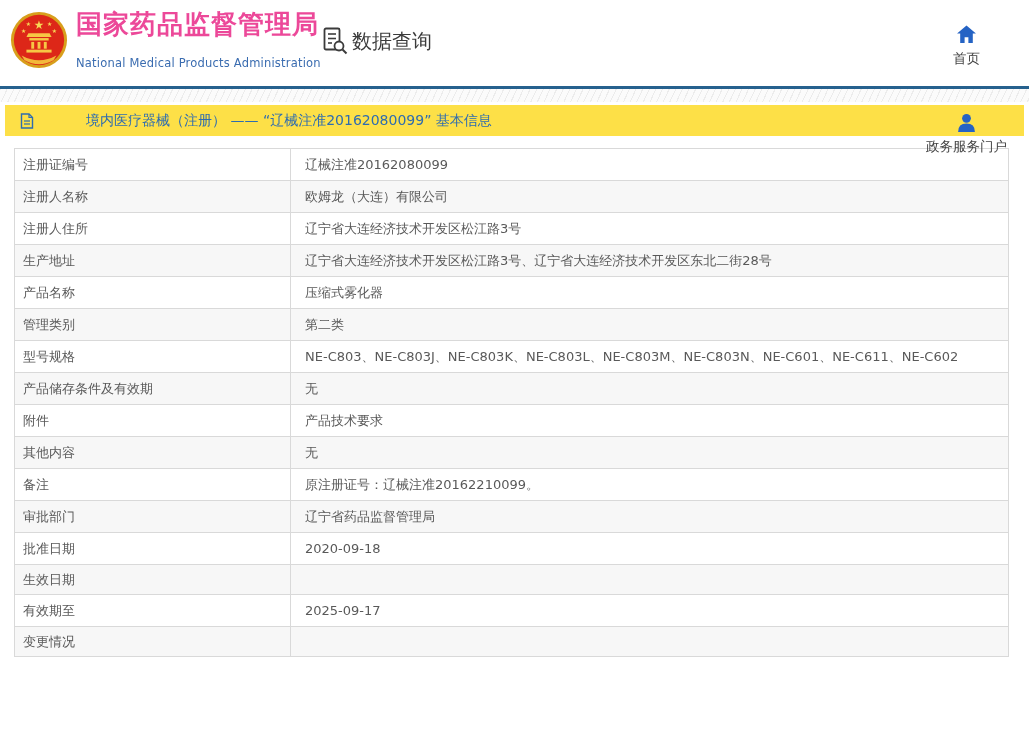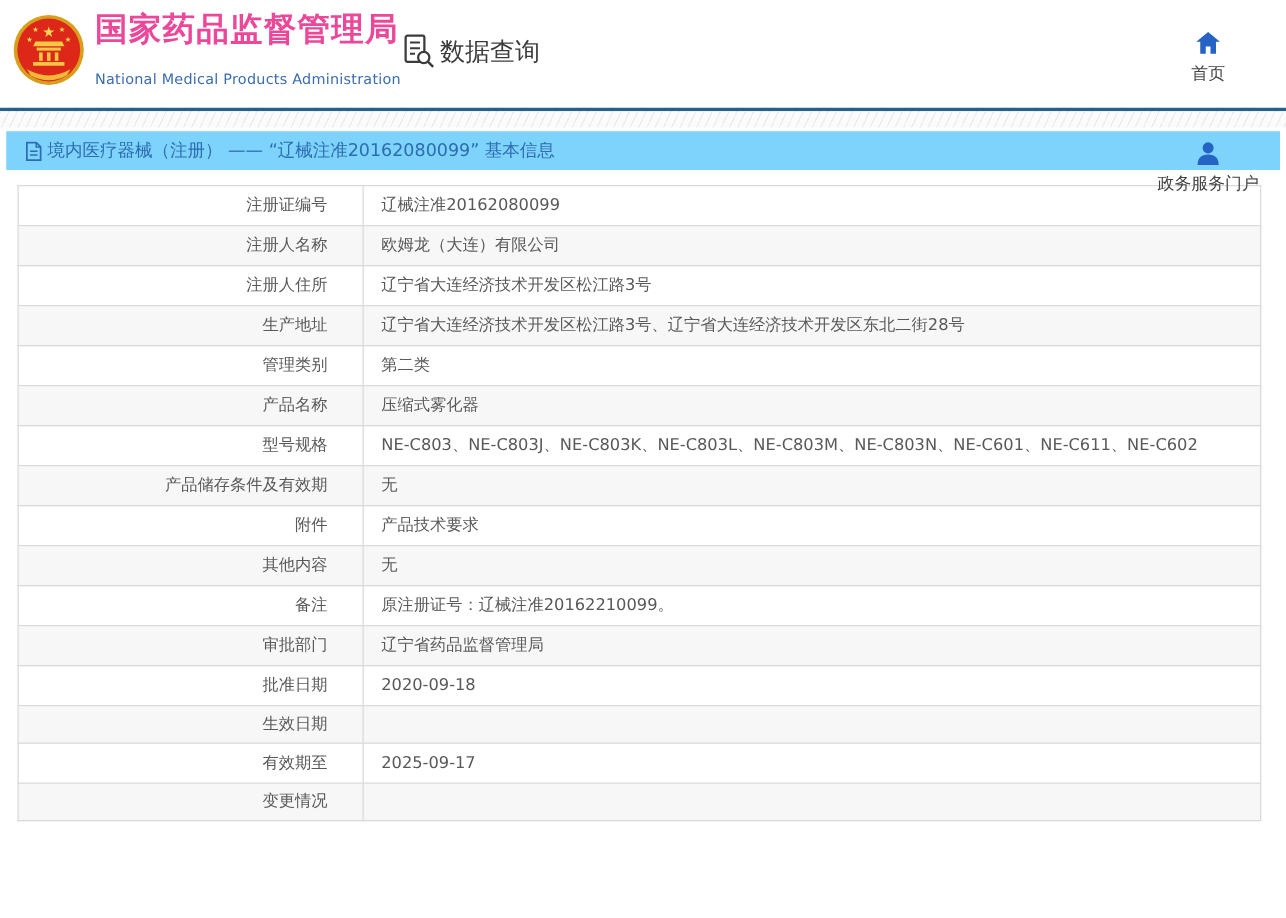--- a/index.html
+++ b/index.html
@@ -22,31 +22,31 @@
   .nav-item { display:flex; flex-direction:column; align-items:center; cursor:pointer; text-decoration:none; }
   .nav-item svg { width:21px; height:21px; }
   .nav-label { font-size:13.5px; color:#444; margin-top:5px; }
 
   
   .blue-bar { height:3px; background:#26618e; }
   .stripe-band { height:13px;
     background:repeating-linear-gradient(115deg,#ececec 0 1px,#fbfbfb 1px 6px); }
 
   
-  .breadcrumb-bar { margin:3px 5px 0 5px; height:31px; background:#7dd3fc;
-    display:flex; align-items:center; padding-left:15px; }
+  .breadcrumb-bar { margin:3px 5px 0 5px; height:31px; background:#fde047;
+    display:flex; align-items:center; padding-left:15px;gap:48px; }
   .breadcrumb-bar svg { width:14px; height:16px; flex:0 0 auto; }
   .breadcrumb-text { color:#2e6cb0; font-size:14px; margin-left:4px; }
 
   
   .info-table { margin:12px 20px 0 14px; width:995px; border-collapse:collapse;
     font-size:13px; color:#595959; }
   .info-table td { border:1px solid #d9d9d9; vertical-align:middle; }
   .info-table tr:nth-child(even) { background:#f7f7f7; }
-  .label-cell { width:276px; text-align:right; padding:6px 28px; line-height:17px; white-space:nowrap; }
+  .label-cell { width:276px; text-align:left; padding:6px 8px; line-height:17px; white-space:nowrap; }
   .value-cell { padding:6px 14px; line-height:19px; }
 </style>
 </head>
 <body>
 
 <header class="site-header">
   <div class="logo-block">
     <svg class="emblem" viewBox="0 0 60 60">
       <circle cx="30" cy="30" r="29" fill="#d89f1c"></circle>
       <circle cx="30" cy="30" r="26" fill="#dd2718"></circle>
@@ -124,26 +124,26 @@
         </tr>
         <tr>
           <td class="label-cell">注册人住所</td>
           <td class="value-cell">辽宁省大连经济技术开发区松江路3号</td>
         </tr>
         <tr>
           <td class="label-cell">生产地址</td>
           <td class="value-cell">辽宁省大连经济技术开发区松江路3号、辽宁省大连经济技术开发区东北二街28号</td>
         </tr>
         <tr>
+          <td class="label-cell">产品名称</td>
+          <td class="value-cell">压缩式雾化器</td>
+        </tr>
+        <tr>
           <td class="label-cell">管理类别</td>
           <td class="value-cell">第二类</td>
-        </tr>
-        <tr>
-          <td class="label-cell">产品名称</td>
-          <td class="value-cell">压缩式雾化器</td>
         </tr>
         <tr>
           <td class="label-cell">型号规格</td>
           <td class="value-cell">NE-C803、NE-C803J、NE-C803K、NE-C803L、NE-C803M、NE-C803N、NE-C601、NE-C611、NE-C602</td>
         </tr>
         <tr>
           <td class="label-cell">产品储存条件及有效期</td>
           <td class="value-cell">无</td>
         </tr>
         <tr>

